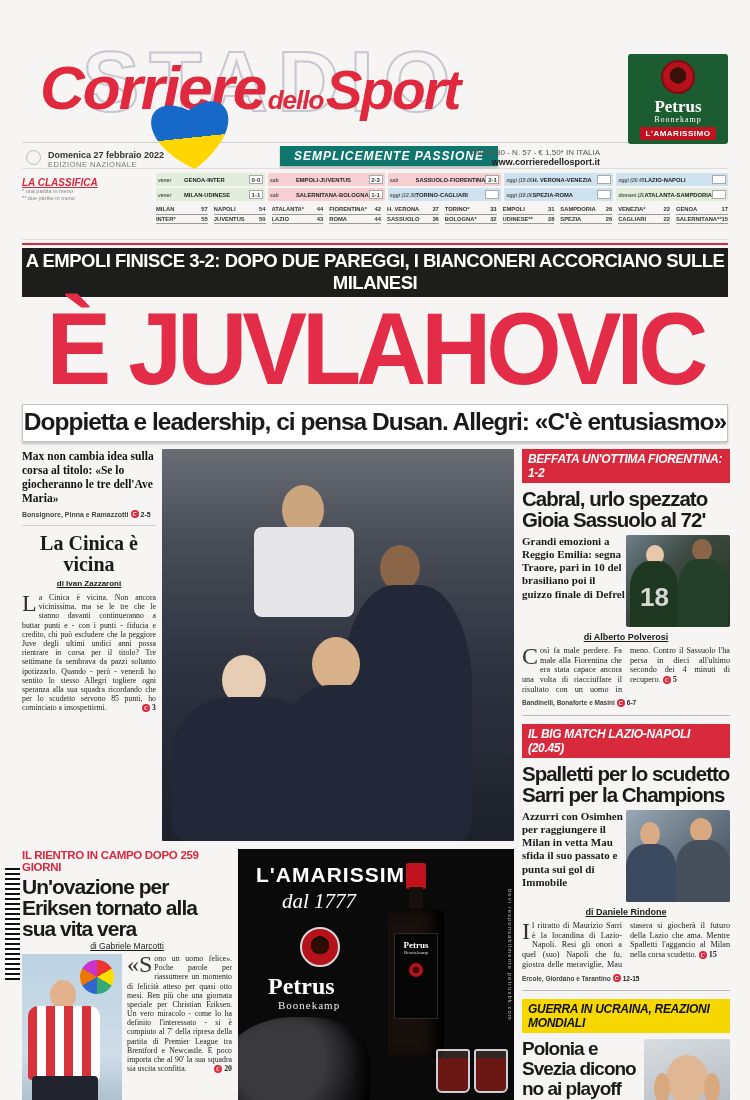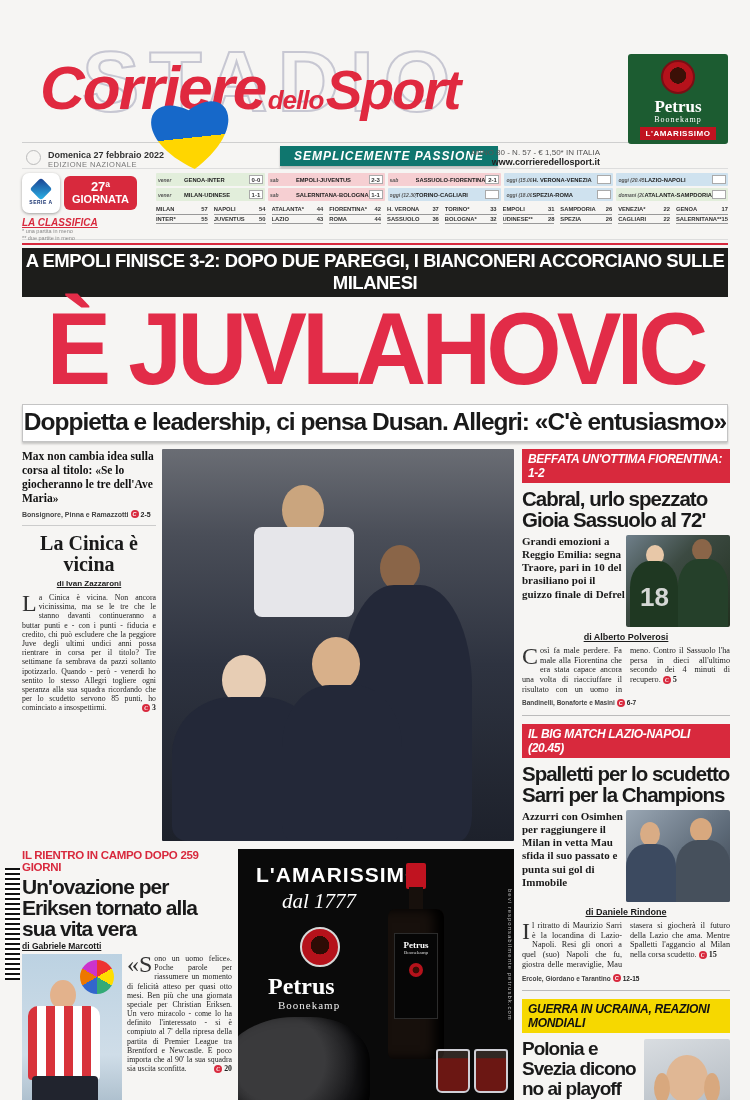--- a/index.html
+++ b/index.html
@@ -80,21 +80,21 @@
   .mainphoto { width:352px; flex:none; position:relative; overflow:hidden; border-radius:1px;
     background:linear-gradient(180deg,#6a6d74 0%,#4a4e58 22%,#2e3340 55%,#1d212b 100%); }
   .ph { position:absolute; border-radius:50%; }
   .ph-body { position:absolute; background:#232838; border-radius:40% 40% 10% 10%; }
   .ph-white { position:absolute; background:#e6e6ea; border-radius:8px; }
 
   .botrow { display:flex; gap:6px; margin-top:8px; height:258px; }
   .eriksen { width:210px; flex:none; overflow:hidden; }
   .eriksen-kicker { color:#d8293d; font-weight:bold; font-size:11.5px; letter-spacing:-0.3px; }
   .eriksen-title { font-weight:bold; font-size:21px; letter-spacing:-1px; line-height:1.0; margin:3px 0 2px; }
-  .eriksen-by { font-size:8.5px; font-weight:bold; text-align:left; text-decoration:underline; margin-bottom:3px; }
+  .eriksen-by { font-size:8.5px; font-weight:normal; text-align:center; text-decoration:underline; margin-bottom:3px; }
   .eriksen-row { display:flex; gap:5px; }
   .eriksen-photo { width:100px; height:168px; flex:none; position:relative; background:linear-gradient(180deg,#bcd2e2 0%,#cfdde8 60%,#9fb3c2 100%); overflow:hidden; }
   .er-ball { position:absolute; right:8px; top:6px; width:34px; height:34px; border-radius:50%;
              background:conic-gradient(#e33 0 60deg,#fd0 60deg 120deg,#3a7 120deg 180deg,#36c 180deg 240deg,#e70 240deg 300deg,#c3c 300deg 360deg); }
   .er-head { position:absolute; left:28px; top:26px; width:26px; height:30px; border-radius:50%; background:#e3b28c; }
   .er-shirt { position:absolute; left:6px; top:52px; width:72px; height:74px; border-radius:10px 10px 4px 4px;
               background:repeating-linear-gradient(90deg,#d8333b 0 9px,#fff 9px 18px); }
   .er-shorts { position:absolute; left:10px; top:122px; width:66px; height:46px; background:#21242e; border-radius:4px; }
   .eriksen-text { flex:1; }
 
@@ -178,30 +178,20 @@
   <div class="petrus-box">
     <div class="petrus-emblem"></div>
     <div class="petrus-name">Petrus</div>
     <div class="petrus-sub">Boonekamp</div>
     <div class="petrus-tag">L'AMARISSIMO</div>
   </div>
 </div>
 
 <div class="results">
   <div class="res-left">
-    <div class="res-left-top">
-      <div class="serieA">
-        <div class="glyph"></div>
-        <div class="t">SERIE A</div>
-      </div>
-      <div class="giornata">
-        <div class="n">27ª</div>
-        <div>GIORNATA</div>
-      </div>
-    </div>
     <div class="classifica-lbl">LA CLASSIFICA</div>
     <div class="legend">* una partita in meno</div>
     <div class="legend">** due partite in meno</div>
   </div>
   <div class="res-right">
     <div class="fx-grid">
         <div class="fx-group">
           <div class="fx-row bg-green">
             <span class="fx-day">vener</span>
             <span class="fx-match">GENOA-INTER</span>

